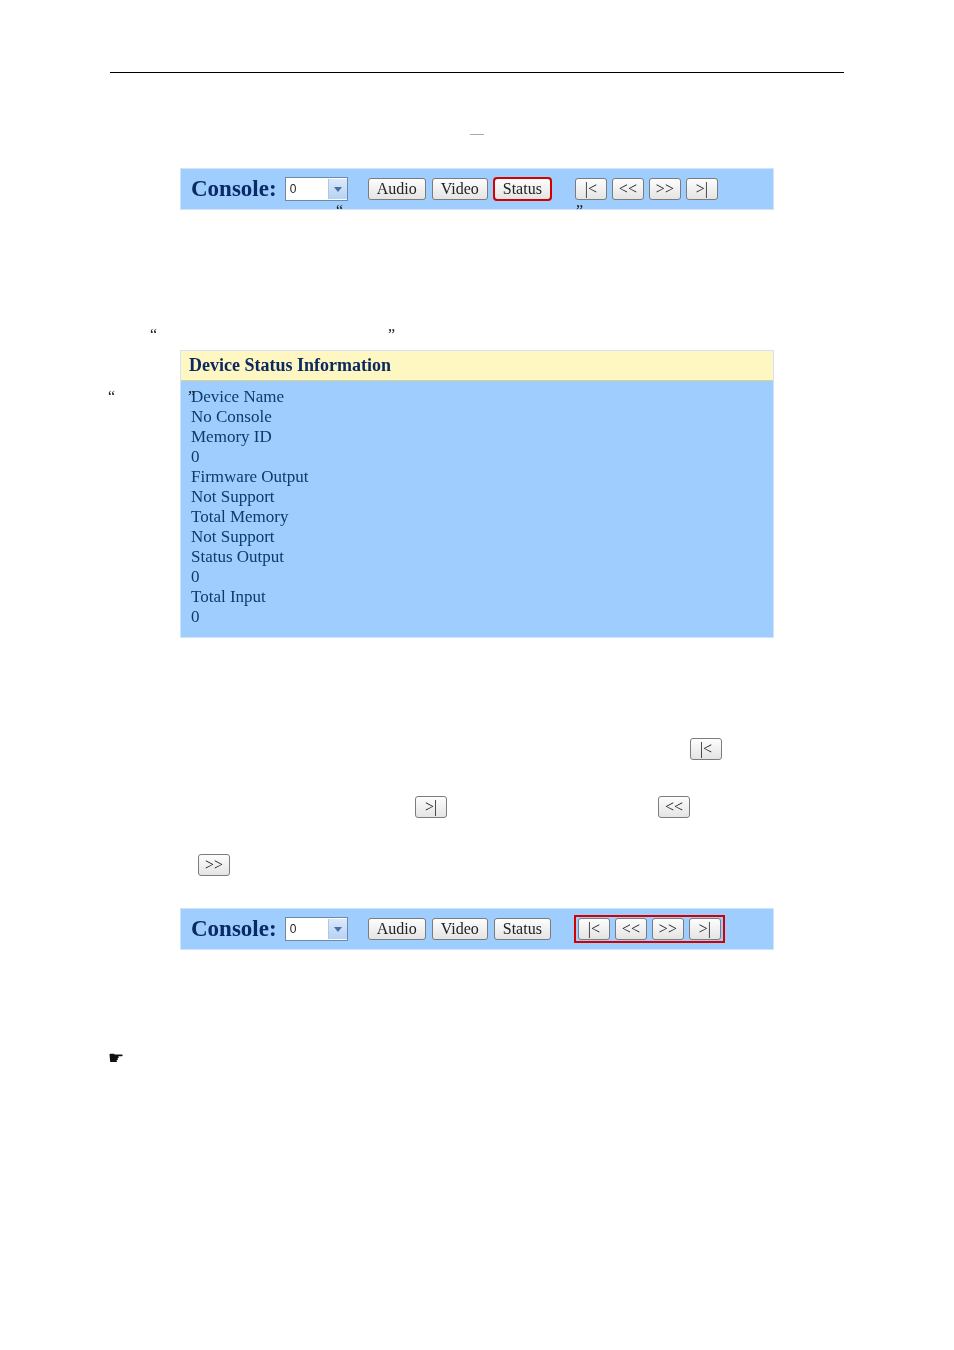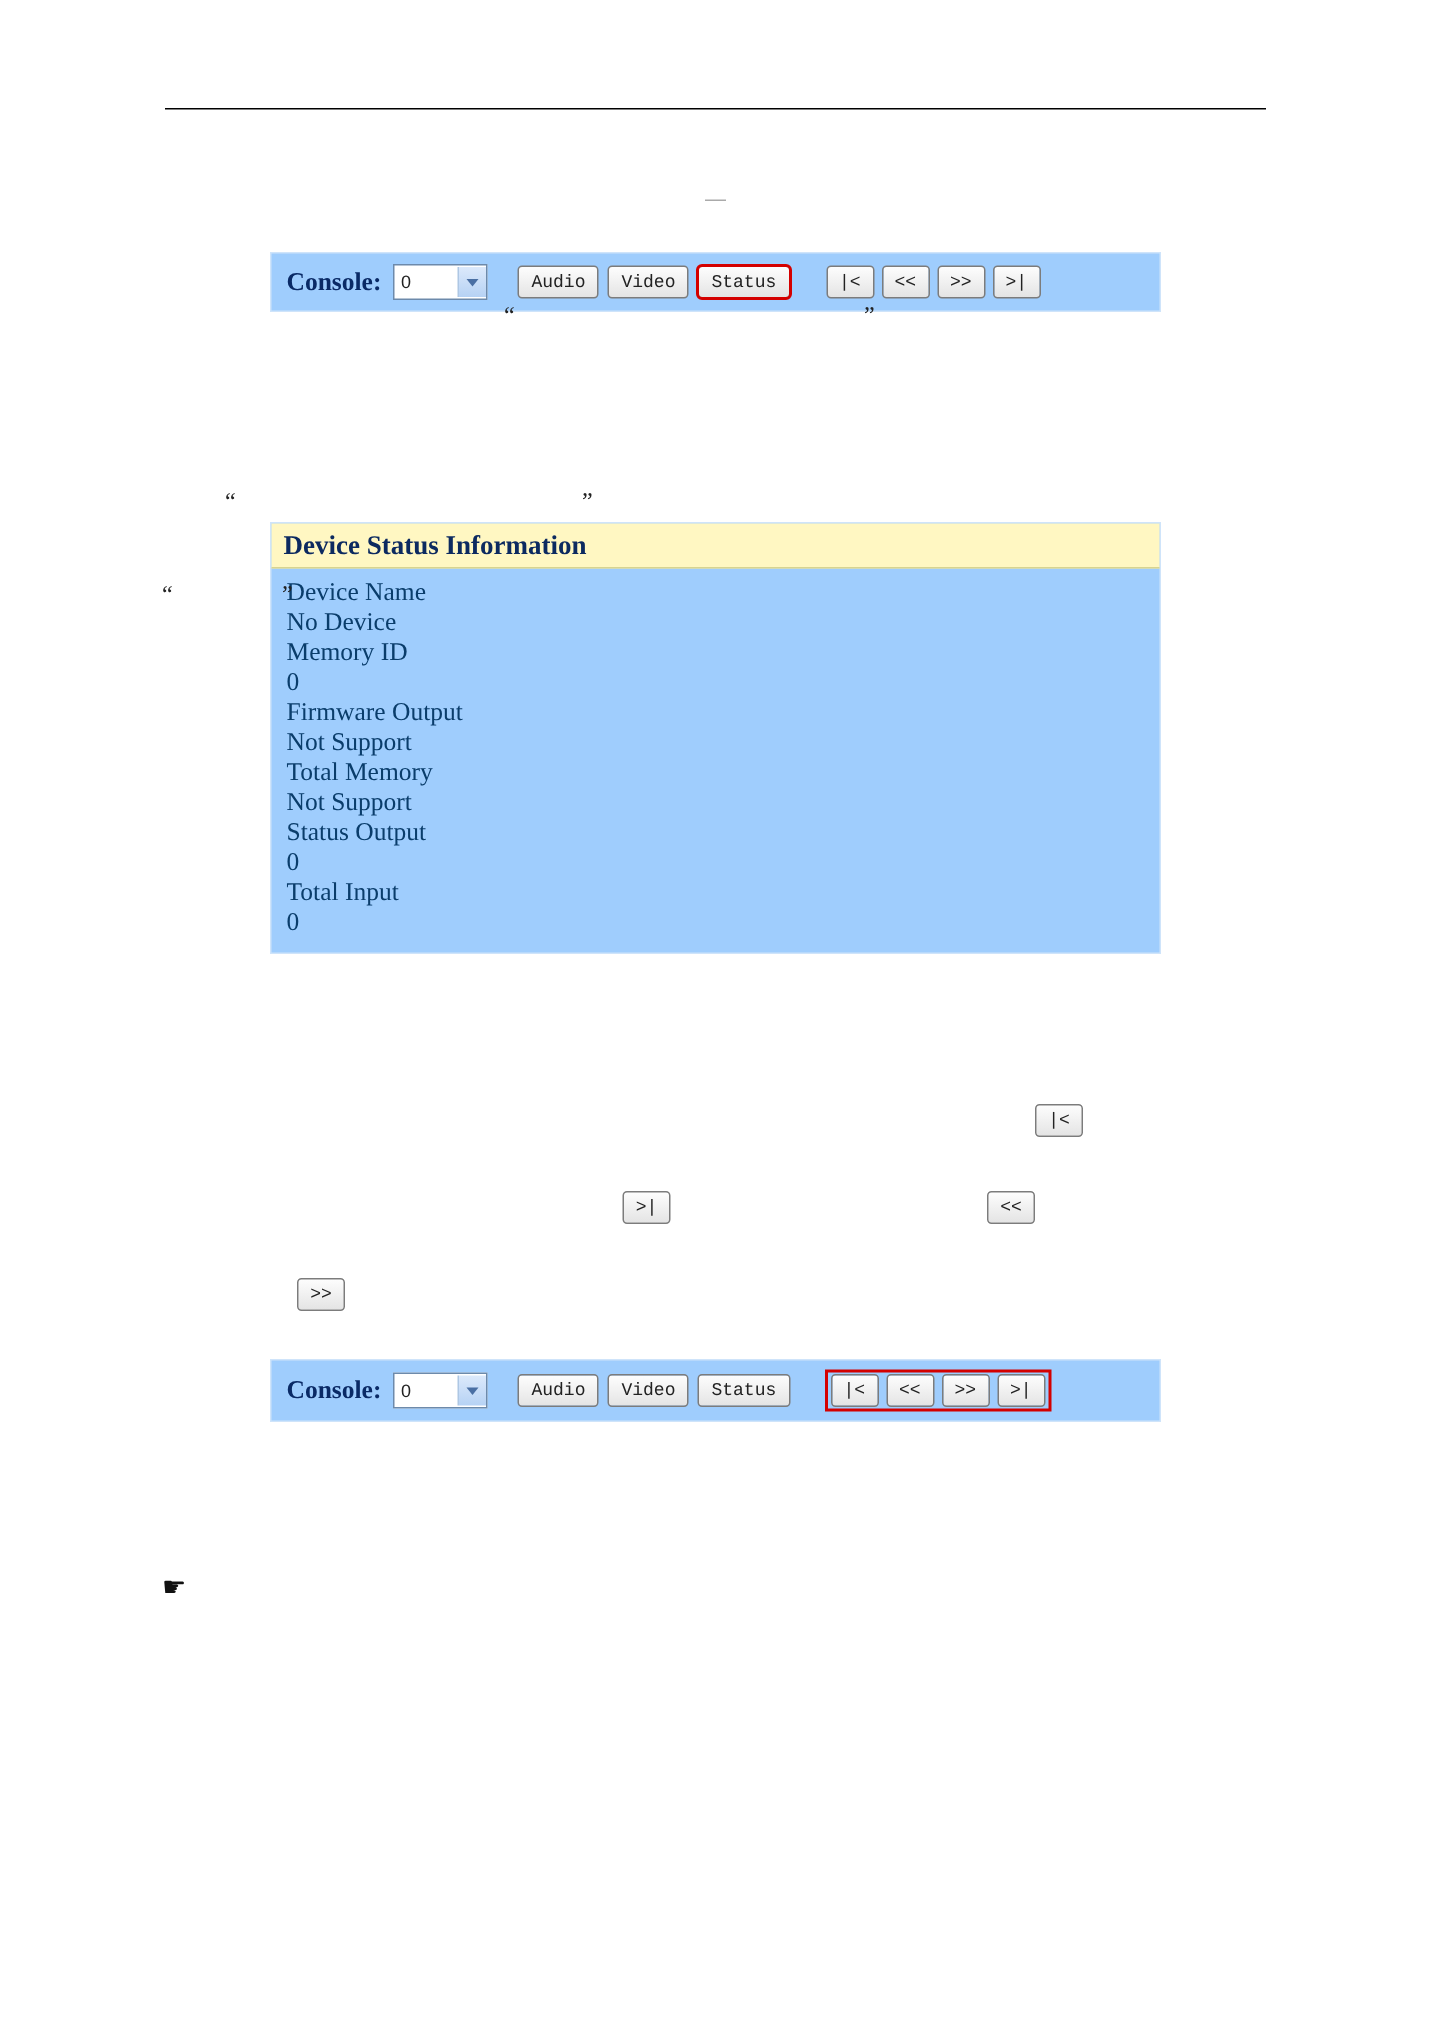--- a/index.html
+++ b/index.html
@@ -6,28 +6,28 @@
   .page{width:954px;margin:0 auto;position:relative;min-height:1350px;}
   .hr-area{margin:72px 110px 0 110px;}
   .hr-top{border:0;border-top:1px solid #000;margin:0;}
   .hr-text{position:absolute;left:0;right:0;top:54px;text-align:center;font-size:14px;color:#999;}
   .dash{display:inline-block;width:14px;border-top:1px solid #aaa;vertical-align:middle;}
 
   
   .btn{display:inline-flex;align-items:center;justify-content:center;
        height:22px;border:1px solid #7c7c7c;border-radius:3px;
        background:linear-gradient(#fdfdfd,#e4e4e4);
-       font-family:Liberation Mono, monospace;font-size:12px;color:#222;
+       font-family:Liberation Serif, serif;font-size:16px;color:#222;
        padding:0 8px;box-sizing:border-box;}
   .btn.nav{width:32px;padding:0;}
 
   
   .bar{background:#9fcdfd;border:1px solid #cfe4fa;padding:7px 10px;display:flex;
        align-items:center;gap:6px;font-family:"Times New Roman",serif;}
-  .bar .lbl{font-weight:bold;font-size:17px;color:#0a2a66;margin-right:2px;}
+  .bar .lbl{font-weight:bold;font-size:23px;color:#0a2a66;margin-right:2px;}
   .sel-wrap{display:inline-flex;align-items:center;border:1px solid #6d8aab;background:#fff;height:22px;}
   .sel-val{display:inline-block;width:34px;padding:0 4px;font-family:Arial,sans-serif;font-size:12px;color:#222;}
   .sel-arrow{width:18px;height:20px;border-left:1px solid #aec7e4;
              background:linear-gradient(#dce9fb,#b6d2f4);display:flex;align-items:center;justify-content:center;}
   .chev{width:0;height:0;border-left:4px solid transparent;border-right:4px solid transparent;border-top:5px solid #4a6fa3;}
   .bar .right{margin-left:18px;display:flex;gap:5px;}
   .redbox{outline:2px solid #d40000;outline-offset:-1px;}
 
   
   .panel{margin:0 180px;}
@@ -83,21 +83,21 @@
 
   <span class="float" style="left:108px;top:316px;">“</span>
   <span class="float" style="left:188px;top:316px;">”</span>
 
   <div class="panel" style="margin-top:140px;">
     <div class="dev">
       <div class="dev-hdr">Device Status Information</div>
       <div class="dev-body">
         <div class="kv">
             <span class="k">Device Name</span>
-            <span>No Device</span>
+            <span>No Console</span>
           </div>
         <div class="kv">
             <span class="k">Memory ID</span>
             <span>0</span>
           </div>
         <div class="kv">
             <span class="k">Firmware Output</span>
             <span>Not Support</span>
           </div>
         <div class="kv">

